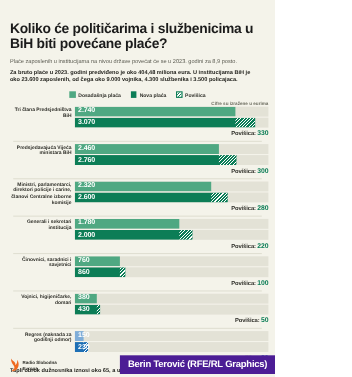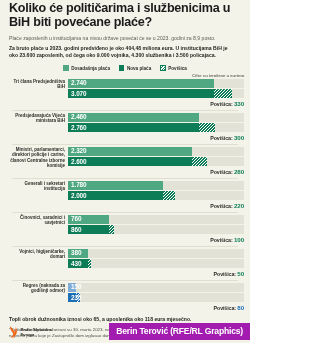--- a/index.html
+++ b/index.html
@@ -18,21 +18,21 @@
     position: relative;
     width: 250px;
     height: 343px;
     background: #f4f3ea;
     box-sizing: border-box;
     padding: 0;
   }
 
   
   .header {
-    padding: 1px 9px 0 9px;
+    padding: 19px 9px 0 9px;
   }
   .title {
     font-size: 12.6px;
     line-height: 14.4px;
     font-weight: bold;
     color: #1b1b1b;
     letter-spacing: -0.25px;
     margin: 0 0 5px 0;
   }
   .subtitle {
@@ -210,21 +210,21 @@
     flex: 0 0 10px;
   }
   .logo-text {
     font-size: 4.1px;
     line-height: 5px;
     font-weight: bold;
     color: #2c2c26;
   }
   .credit {
     margin-left: auto;
-    background: #a21caf;
+    background: #4c1d95;
     color: #ffffff;
     font-size: 8.6px;
     font-weight: bold;
     letter-spacing: -0.2px;
     padding: 3.5px 7px 4px 7px;
     white-space: nowrap;
   }
 </style>
 </head>
 <body>

